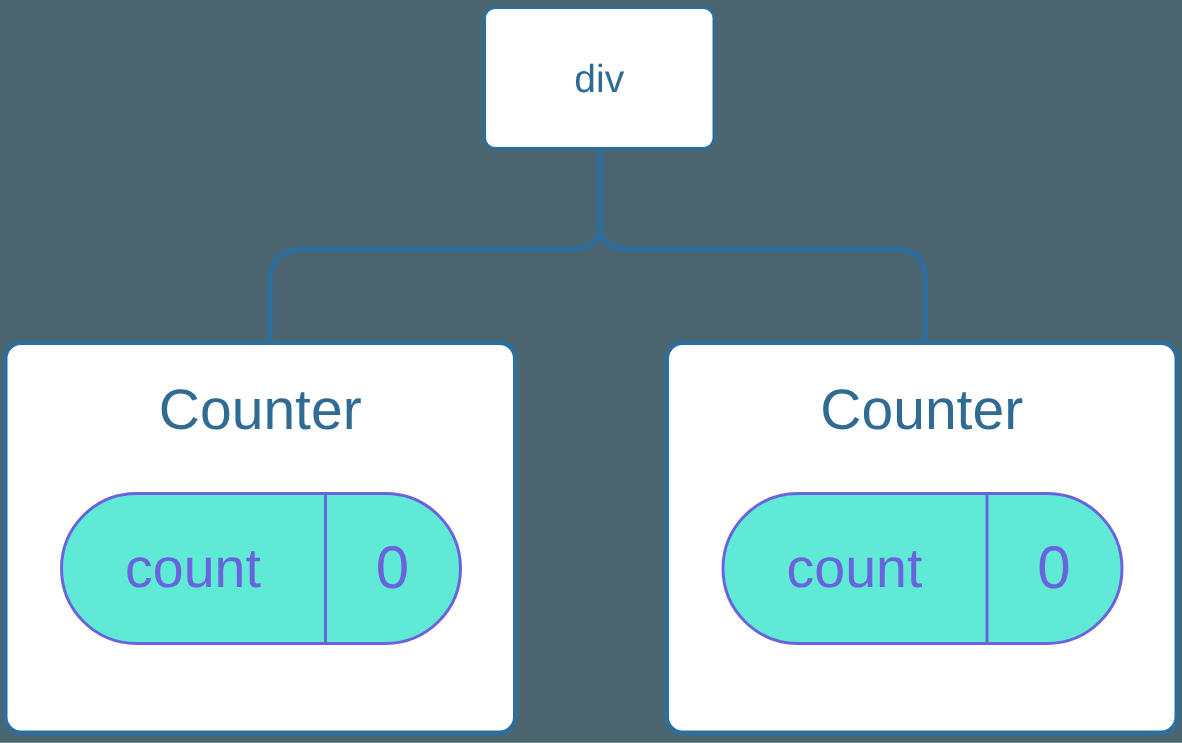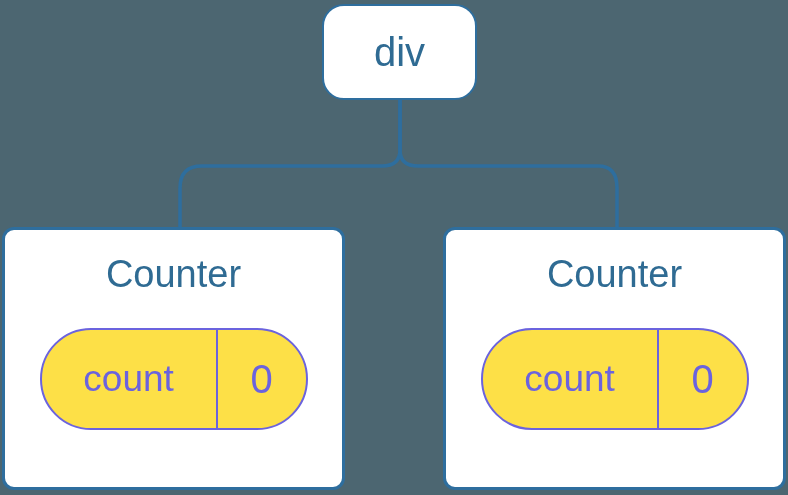--- a/index.html
+++ b/index.html
@@ -31,25 +31,25 @@
     background: #ffffff;
     border: 3px solid var(--line, #2E6E9E);
     box-sizing: border-box;
   }
   .node-root {
     left: 322px;
     top: 4px;
     width: 155px;
     height: 96px;
     border-width: 2.5px;
-    border-radius: 22px;
+    border-radius: 8px;
     display: flex;
     align-items: center;
     justify-content: center;
-    font-size: 40px;
+    font-size: 26px;
     font-weight: 500;
     color: var(--heading, #2F6B93);
   }
   .node-counter {
     top: 227px;
     width: 343px;
     height: 263px;
     border-radius: 12px;
     display: flex;
     flex-direction: column;
@@ -66,21 +66,21 @@
   }
   .pill {
     margin-top: 32px;
     width: 268px;
     height: 102px;
     border: 2px solid var(--state, #6B63DE);
     border-radius: 51px;
     box-sizing: border-box;
     display: flex;
     color: var(--state, #6B63DE);
-    background: #fde047;
+    background: #5eead4;
   }
   .pill-key {
     flex: 0 0 66%;
     border-right: 2px solid var(--state, #6B63DE);
     display: flex;
     align-items: center;
     justify-content: center;
     font-size: 37px;
   }
   .pill-value {

